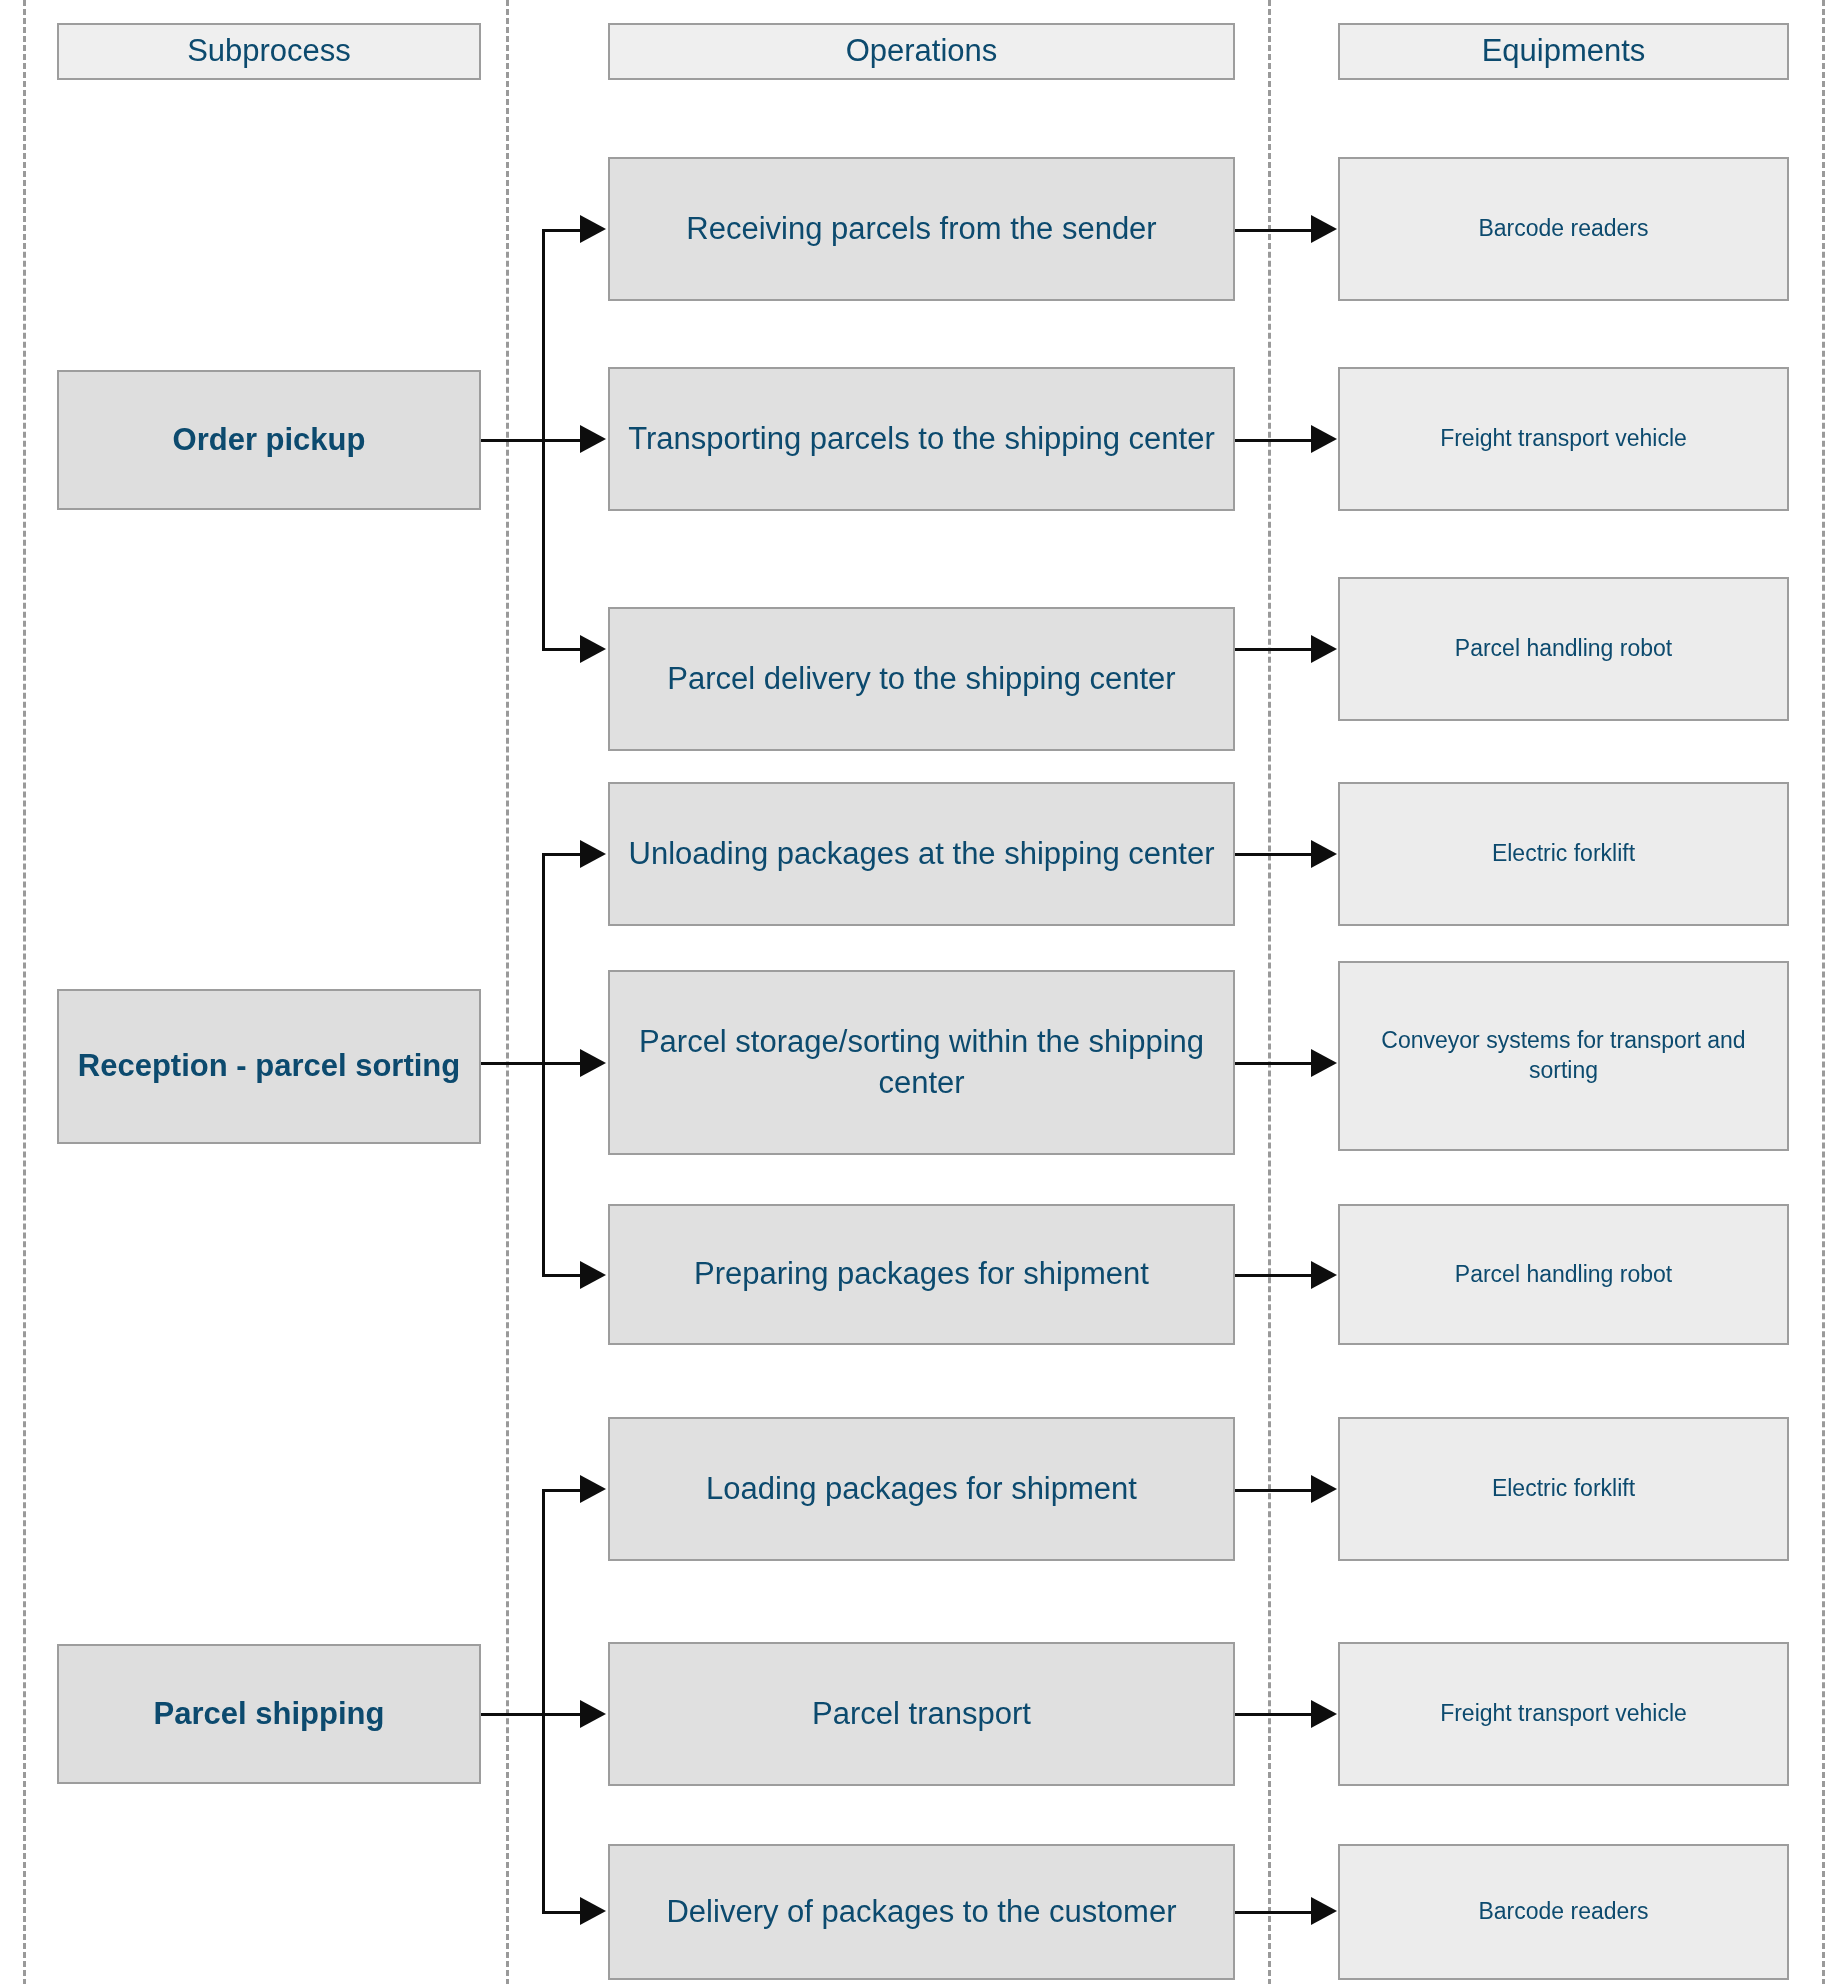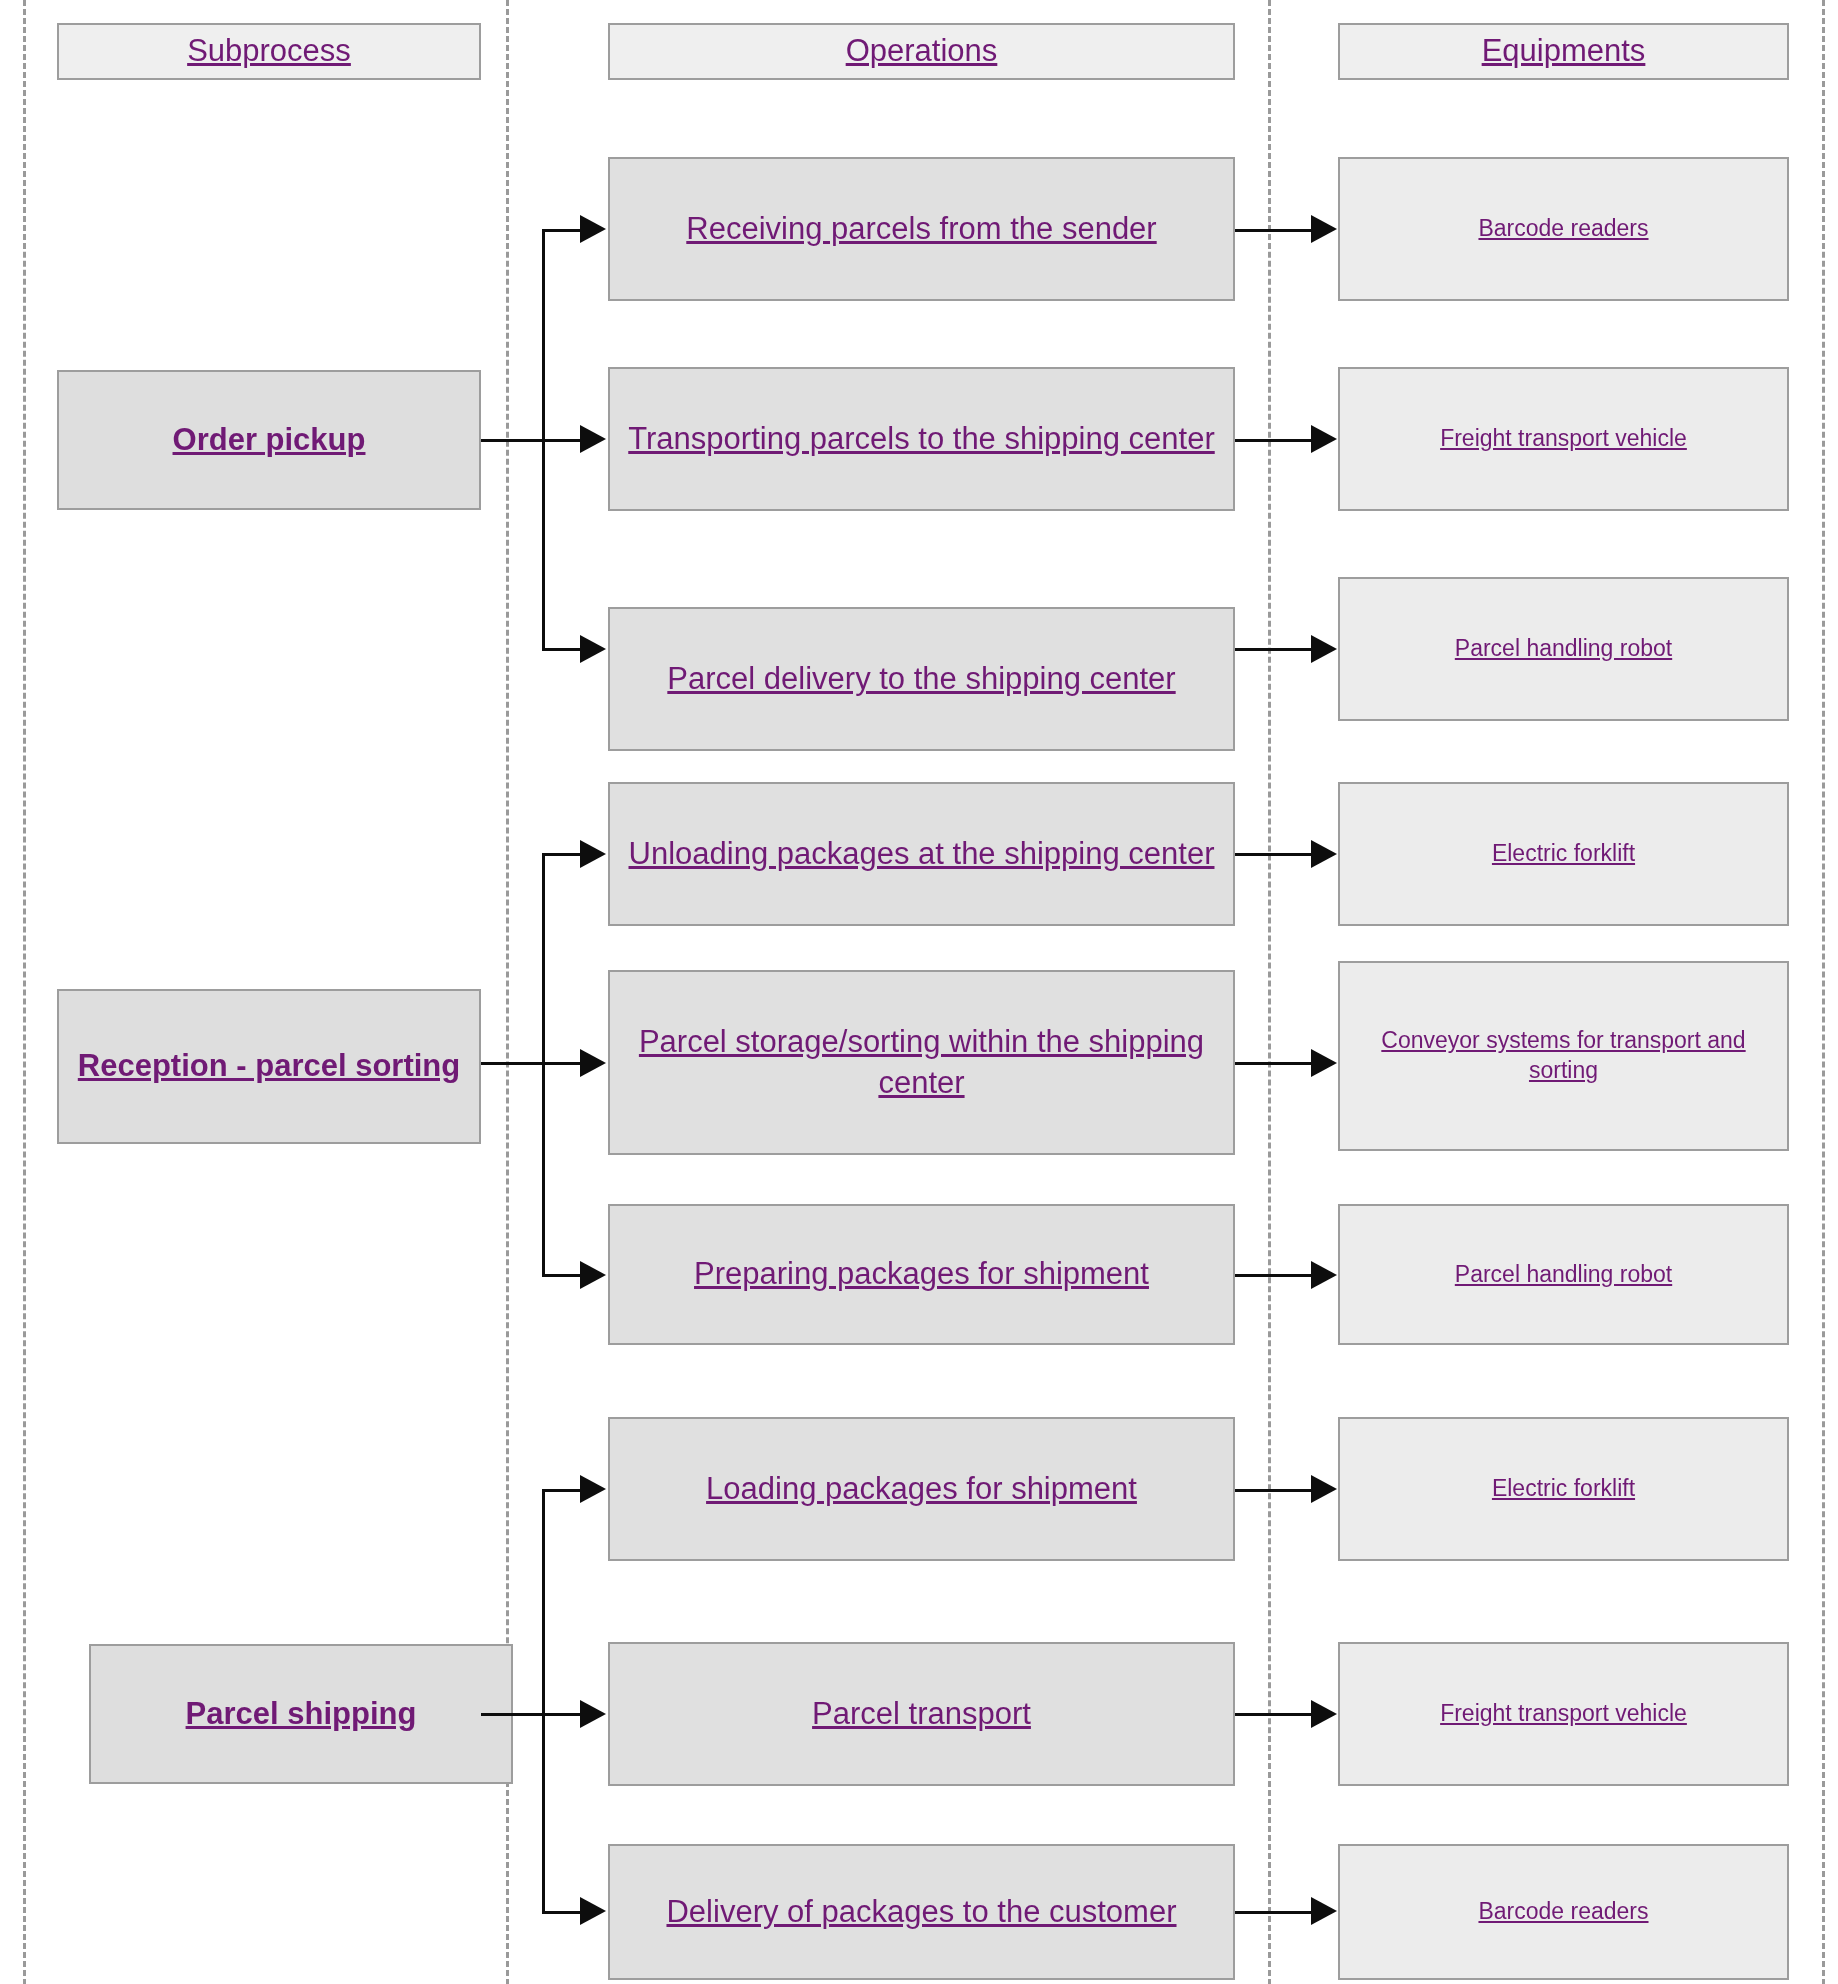--- a/index.html
+++ b/index.html
@@ -26,23 +26,22 @@
 
   
   .box{
     position:absolute;
     box-sizing:border-box;
     display:flex;
     align-items:center;
     justify-content:center;
     text-align:center;
     border:2.6px solid #9d9d9d;
-    color:#701a75;
+    color:#0c4a6e;
     line-height:1.30;
-    text-decoration:underline;
   }
   .box .txt{
     display:block;
     width:100%;
     padding:0 3.9px;
     box-sizing:border-box;
   }
 
   .header-box{
     background:#efefef;
@@ -183,21 +182,21 @@
   <div class="box equipment-box" style="left:1338px;top:782px;width:451px;height:144px;">
     <span class="txt">Electric forklift</span>
   </div>
   <div class="box equipment-box" style="left:1338px;top:961px;width:451px;height:190px;">
     <span class="txt">Conveyor systems for transport and sorting</span>
   </div>
   <div class="box equipment-box" style="left:1338px;top:1204px;width:451px;height:141px;">
     <span class="txt">Parcel handling robot</span>
   </div>
 
-  <div class="box subprocess-box" style="left:57px;top:1644px;width:424px;height:140px;margin-left:32px;">
+  <div class="box subprocess-box" style="left:57px;top:1644px;width:424px;height:140px;">
     <span class="txt">Parcel shipping</span>
   </div>
 
   <div class="hline" style="left:481px;top:1713px;width:62px;"></div>
   <div class="vline" style="left:542px;top:1489px;height:423px;"></div>
 
   <div class="hline" style="left:542px;top:1489px;width:40px;"></div>
   <div class="arrowhead" style="left:580px;top:1475px;"></div>
   <div class="hline" style="left:542px;top:1713px;width:40px;"></div>
   <div class="arrowhead" style="left:580px;top:1700px;"></div>

